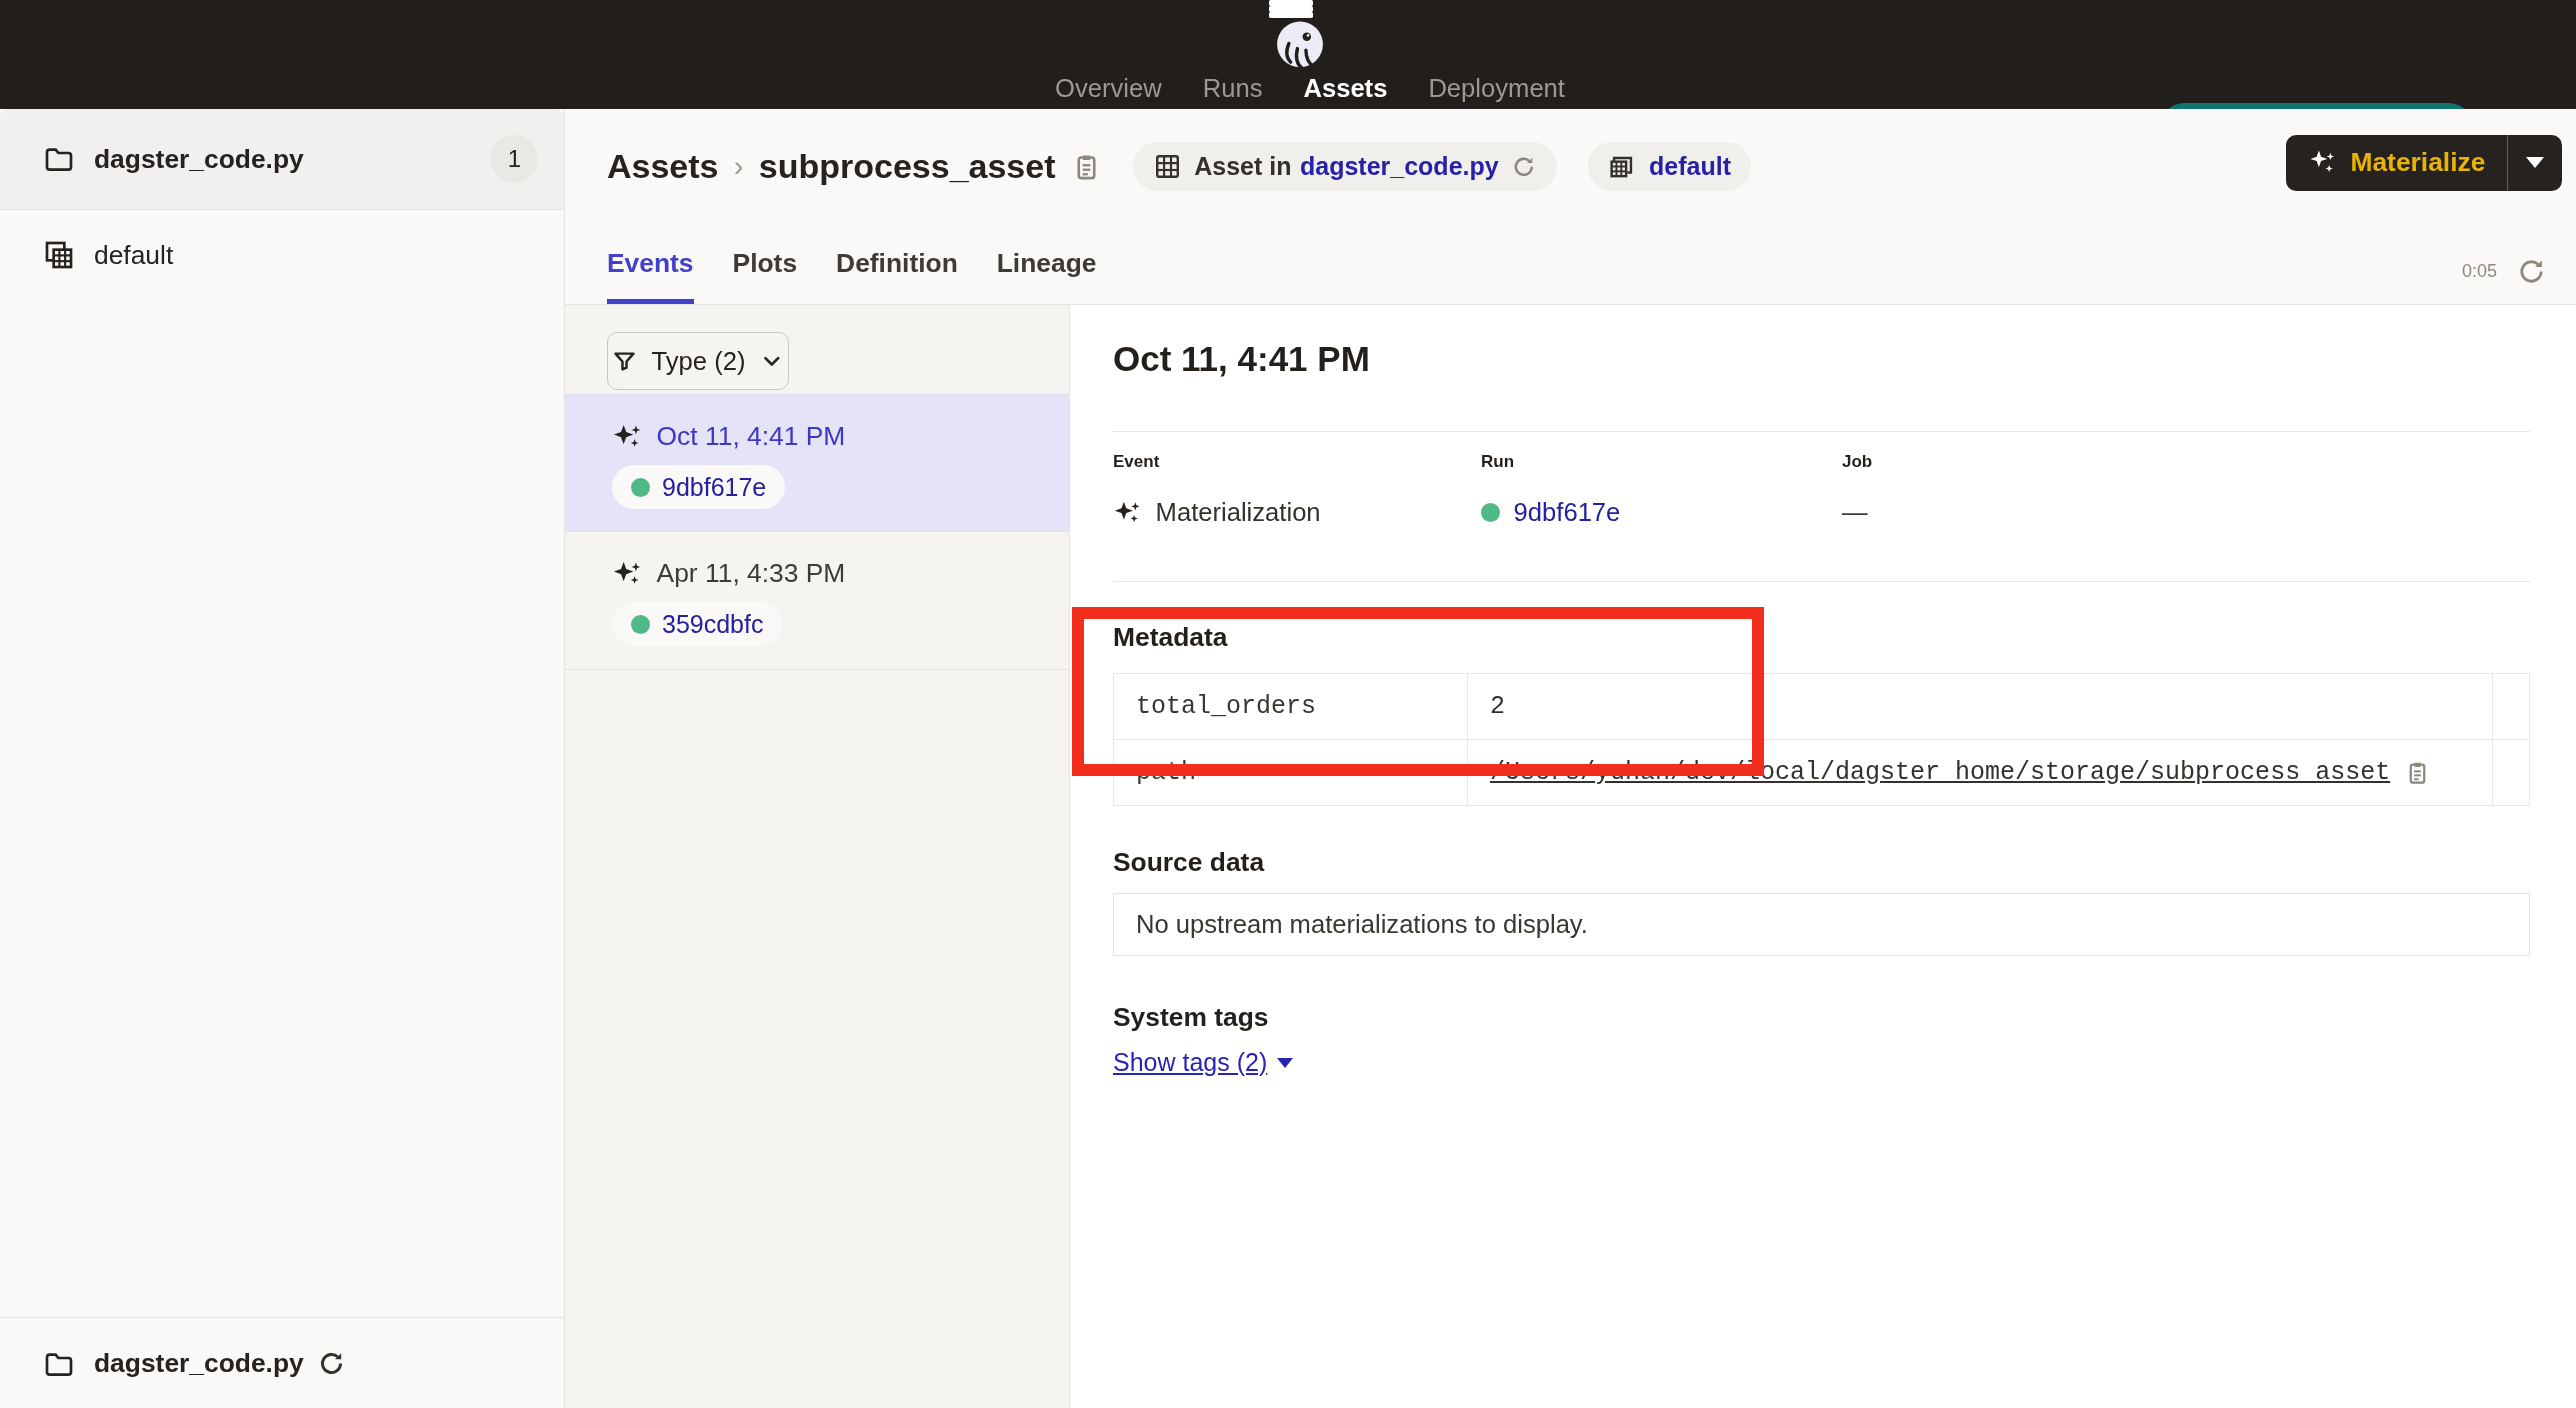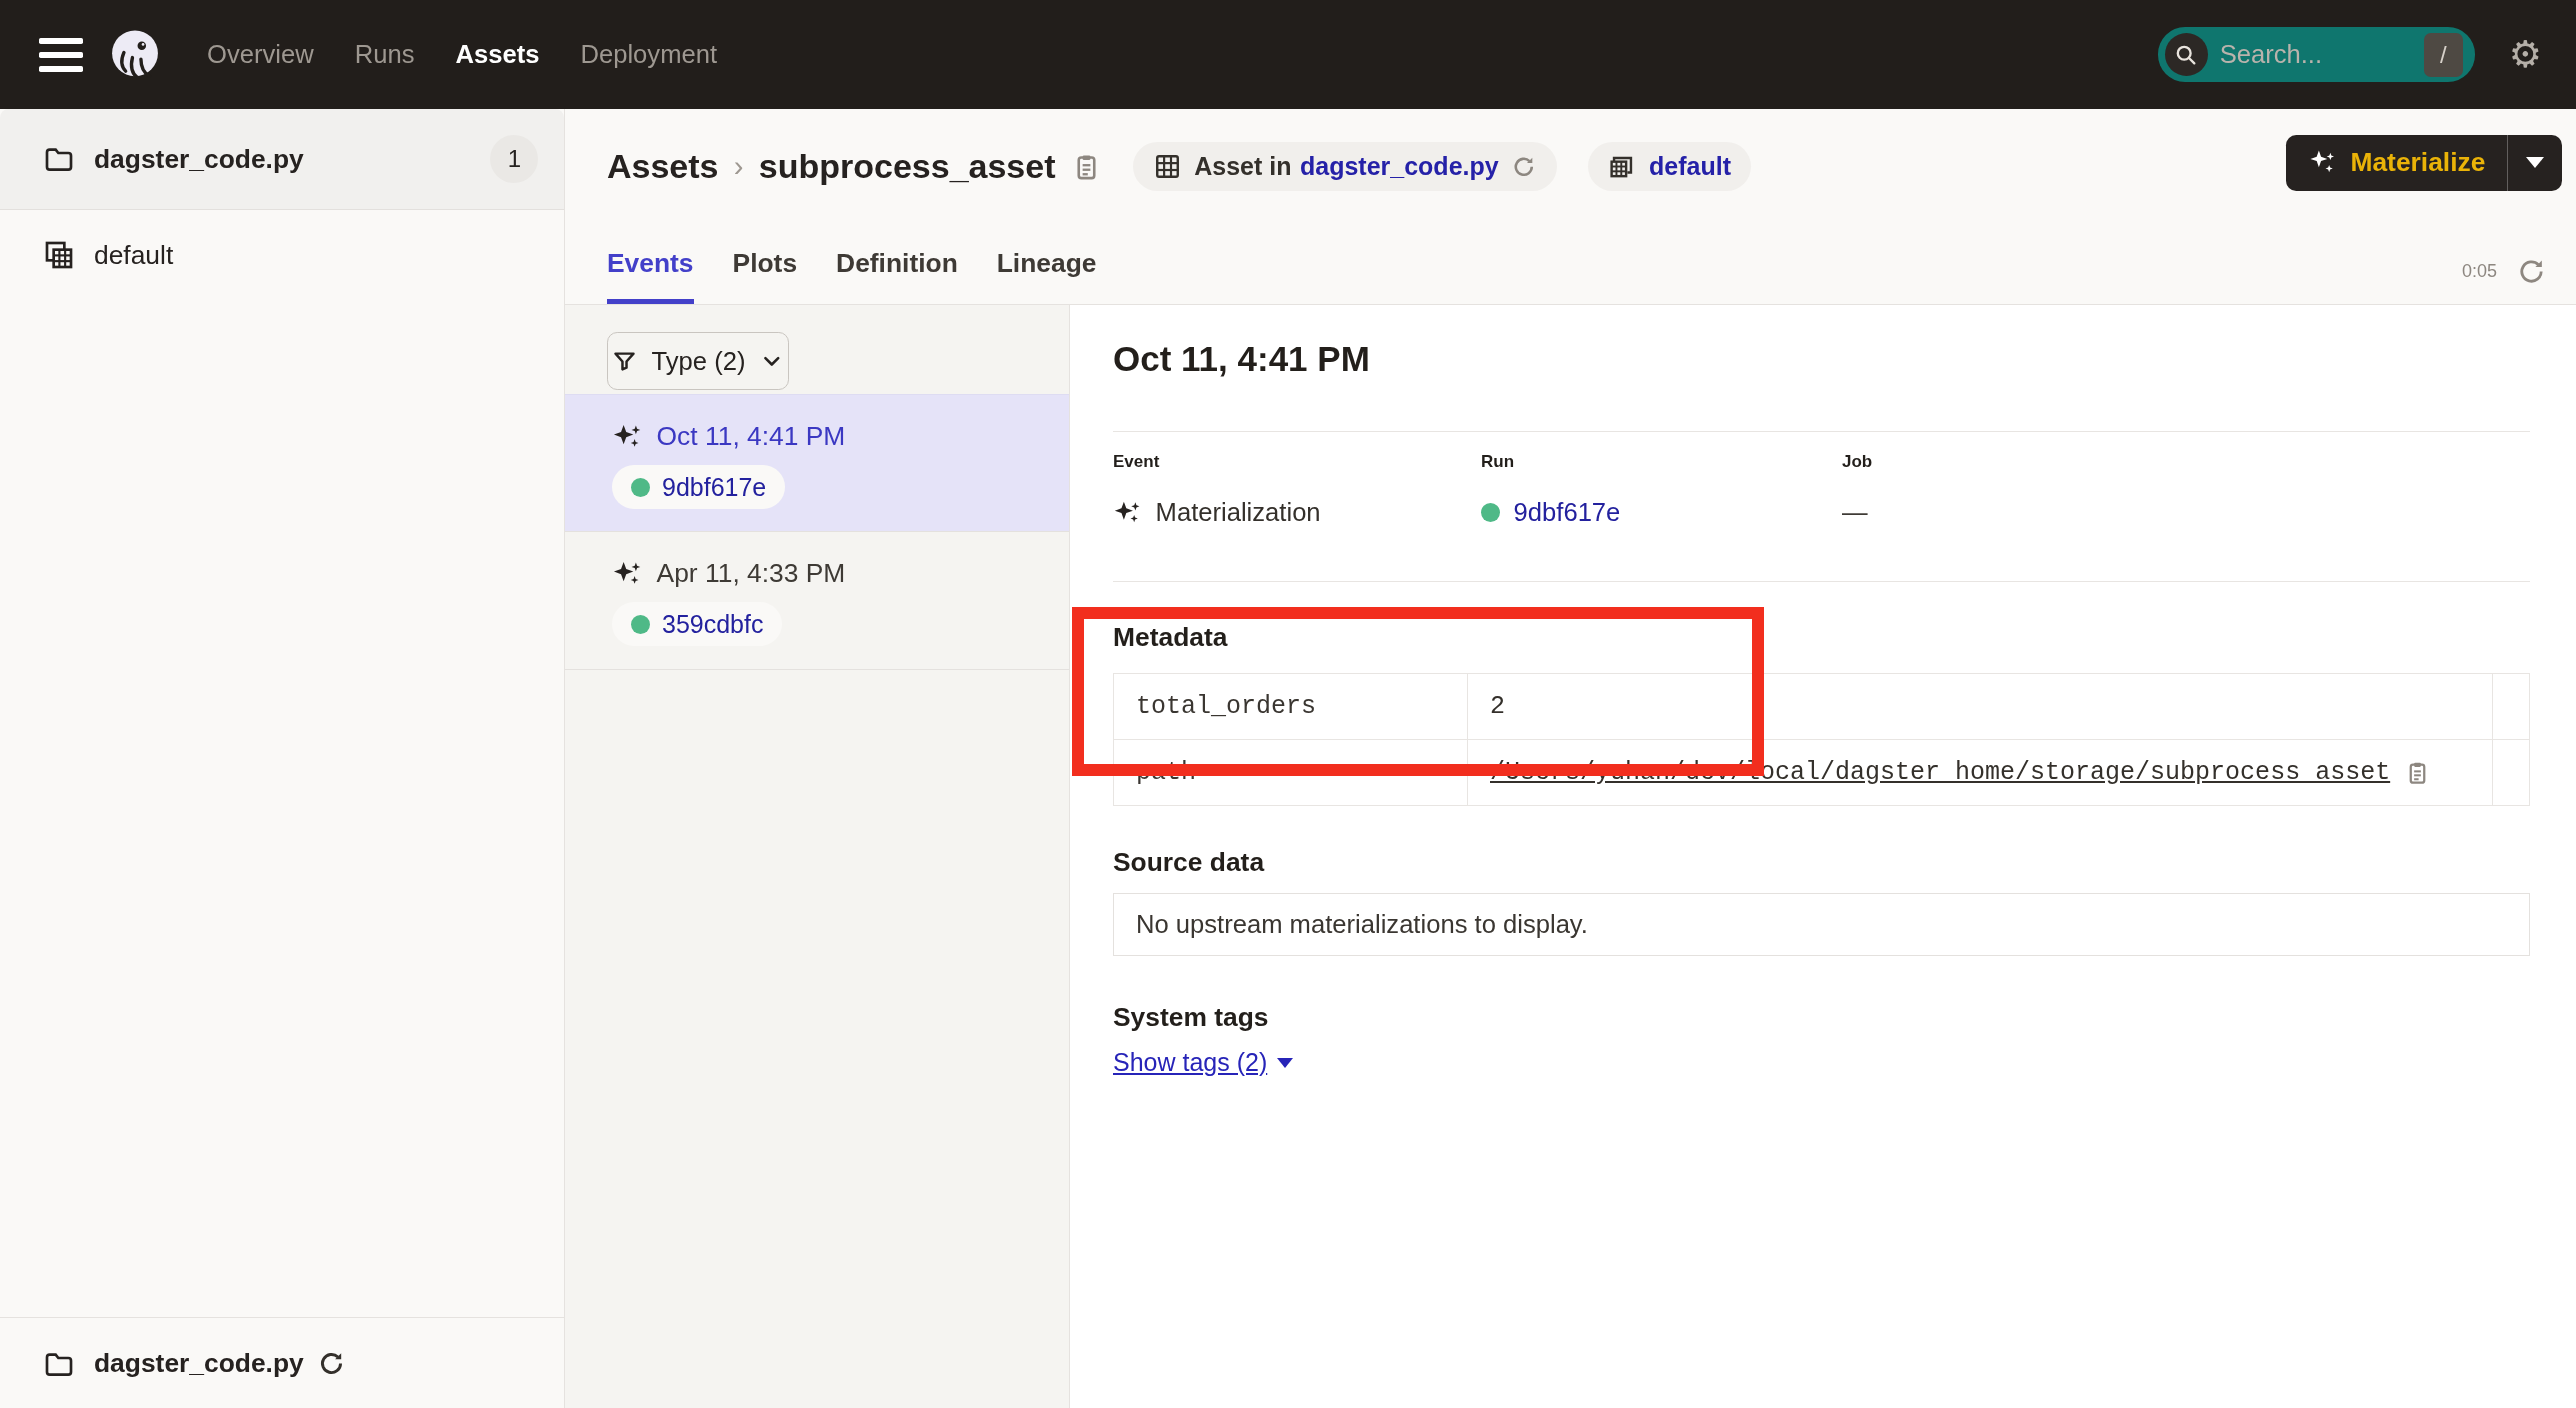--- a/index.html
+++ b/index.html
@@ -7,21 +7,21 @@
   body {
     font-family:"Liberation Sans", sans-serif;
     color:#231F1B; background:#FFFFFF;
     -webkit-font-smoothing:antialiased;
   }
   .app { position:relative; width:2576px; height:1409px; overflow:hidden; }
 
   
   .topnav {
     position:absolute; left:0; top:0; width:2576px; height:109px;
-    background:#221E1B; display:flex; align-items:center; padding:0 34px;
+    background:#221E1B; display:flex; align-items:center; padding:0 34px;flex-direction:column;
   }
   .hamburger { width:44px; height:34px; display:flex; flex-direction:column; justify-content:space-between; cursor:pointer; margin-left:5.1px; }
   .hamburger span { display:block; height:6px; background:#FFFFFF; border-radius:1.7px; }
   .logo { width:56px; height:56px; margin-left:24px; flex:none; }
   .nav-links { display:flex; align-items:center; gap:41px; margin-left:44px; }
   .nav-link { font-size:25.6px; color:#9E9891; font-weight:500; cursor:pointer; }
   .nav-link.active { color:#FFFFFF; font-weight:700; }
   .topnav-right { margin-left:auto; display:flex; align-items:center; gap:34px; }
   .searchbox {
     width:317px; height:55px; background:#0f766e; border-radius:27px;

